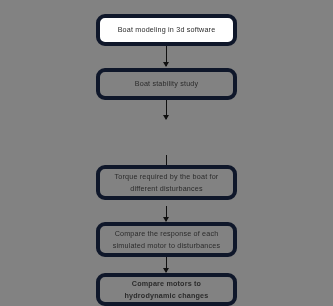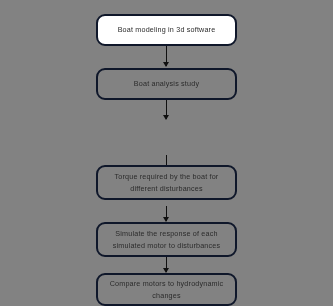--- a/index.html
+++ b/index.html
@@ -16,21 +16,21 @@
   #flowchart {
     position: relative;
     width: 333px;
     height: 306px;
   }
   .node {
     position: absolute;
     left: 96px;
     width: 141px;
     box-sizing: border-box;
-    border: 2px solid #0f172a;
+    border: 4px solid #0f172a;
     border-radius: 9px;
     display: flex;
     align-items: center;
     justify-content: center;
     text-align: center;
     color: #2b2b2b;
     font-size: 7.2px;
     line-height: 1.55;
     letter-spacing: 0.18px;
     padding: 2px 8px;
@@ -67,41 +67,41 @@
 <div id="flowchart">
 
   <div class="node filled" style="top:14px; height:32px;">
     <span class="node-label">Boat modeling in 3d software</span>
   </div>
 
   <div class="connector" style="top:46px; height:20px;"></div>
   <div class="arrowhead" style="top:62px; left:166px;"></div>
 
   <div class="node plain" style="top:68px; height:32px;">
-    <span class="node-label">Boat analysis study</span>
+    <span class="node-label">Boat stability study</span>
   </div>
 
   <div class="connector" style="top:100px; height:19px;"></div>
   <div class="arrowhead" style="top:115px; left:166px;"></div>
 
 
   <div class="connector" style="top:155px; height:15px;"></div>
   <div class="arrowhead" style="top:166px; left:166px;"></div>
 
   <div class="node plain" style="top:165px; height:35px;">
     <span class="node-label">Torque required by the boat for different disturbances</span>
   </div>
 
   <div class="connector" style="top:206px; height:15px;"></div>
   <div class="arrowhead" style="top:217px; left:166px;"></div>
 
   <div class="node plain" style="top:222px; height:35px;">
-    <span class="node-label">Simulate the response of each simulated motor to disturbances</span>
+    <span class="node-label">Compare the response of each simulated motor to disturbances</span>
   </div>
 
   <div class="connector" style="top:257px; height:15px;"></div>
   <div class="arrowhead" style="top:268px; left:166px;"></div>
 
-  <div class="node plain" style="top:273px; height:33px;">
+  <div class="node plain" style="top:273px; height:33px;font-weight:bold;">
     <span class="node-label">Compare motors to hydrodynamic changes</span>
   </div>
 
 </div>
 
 </body></html>

